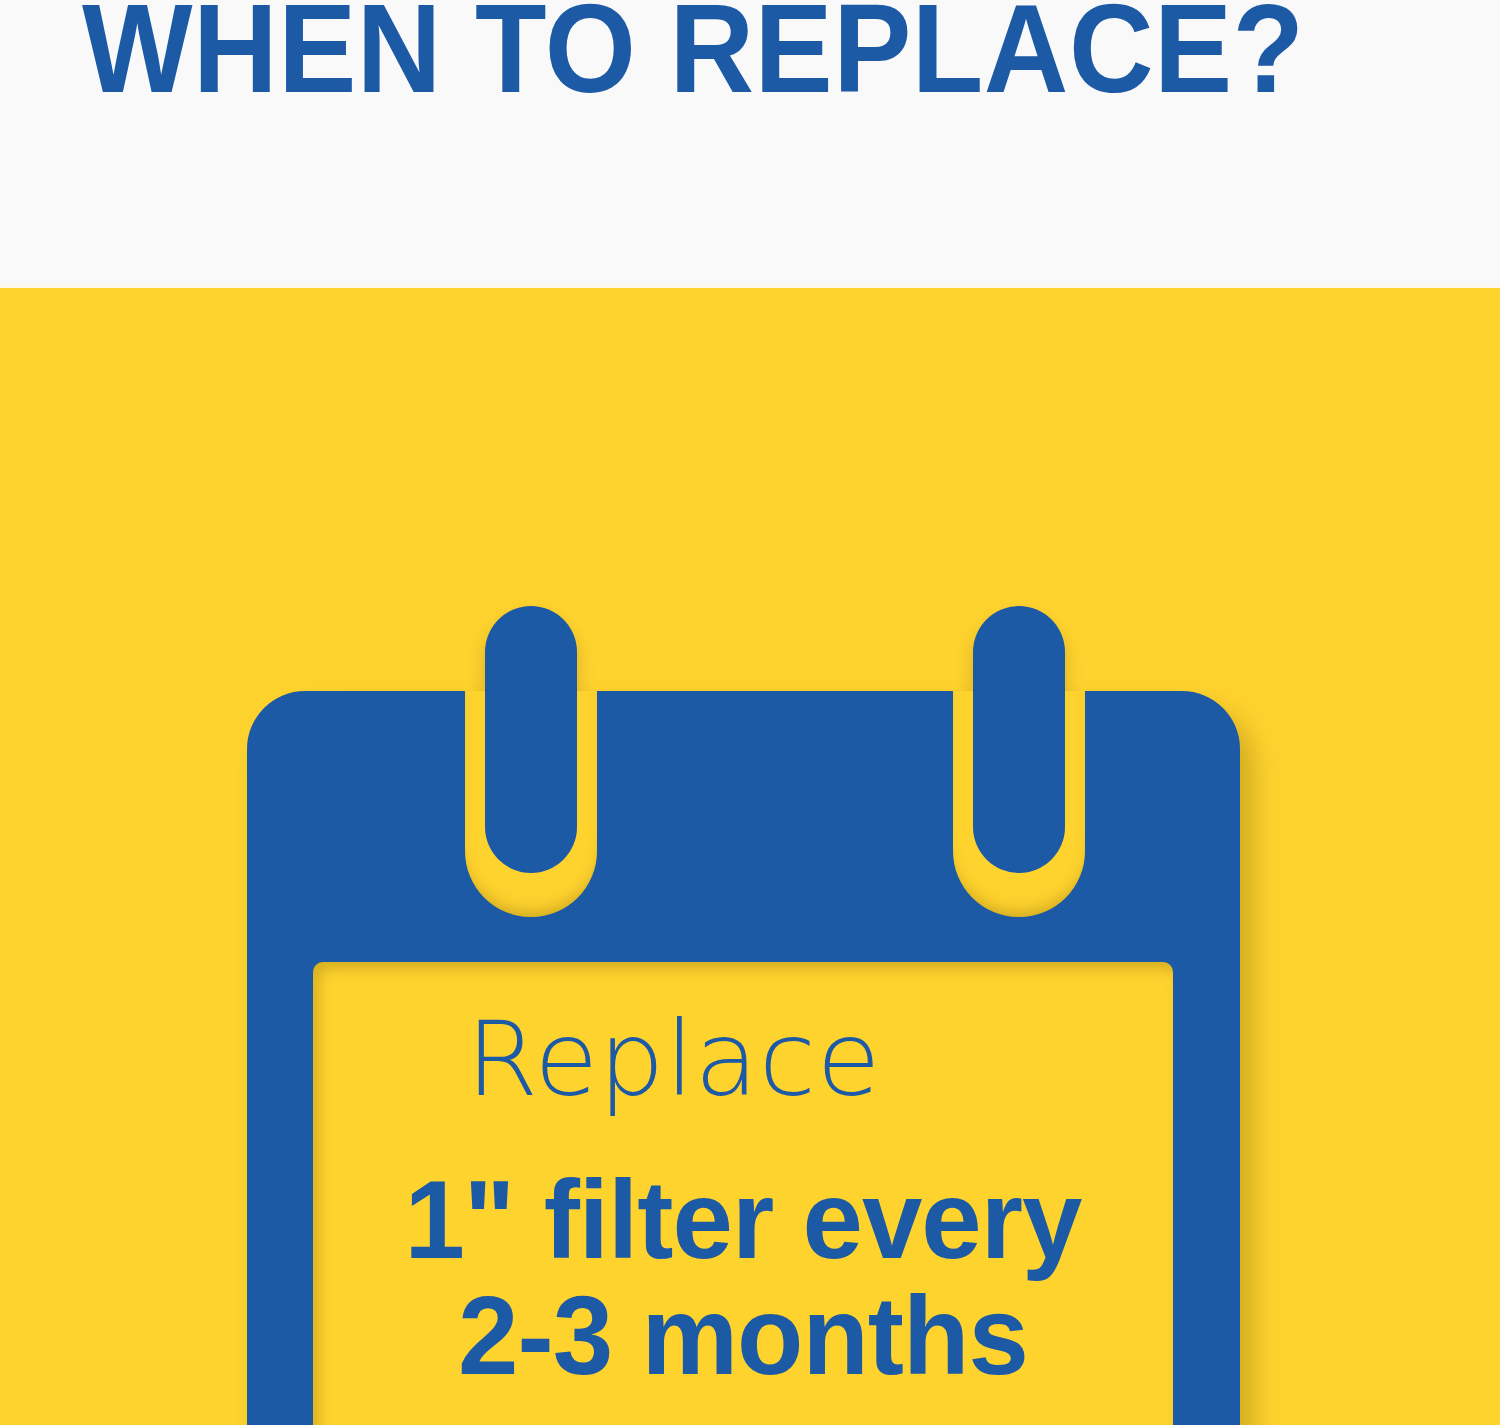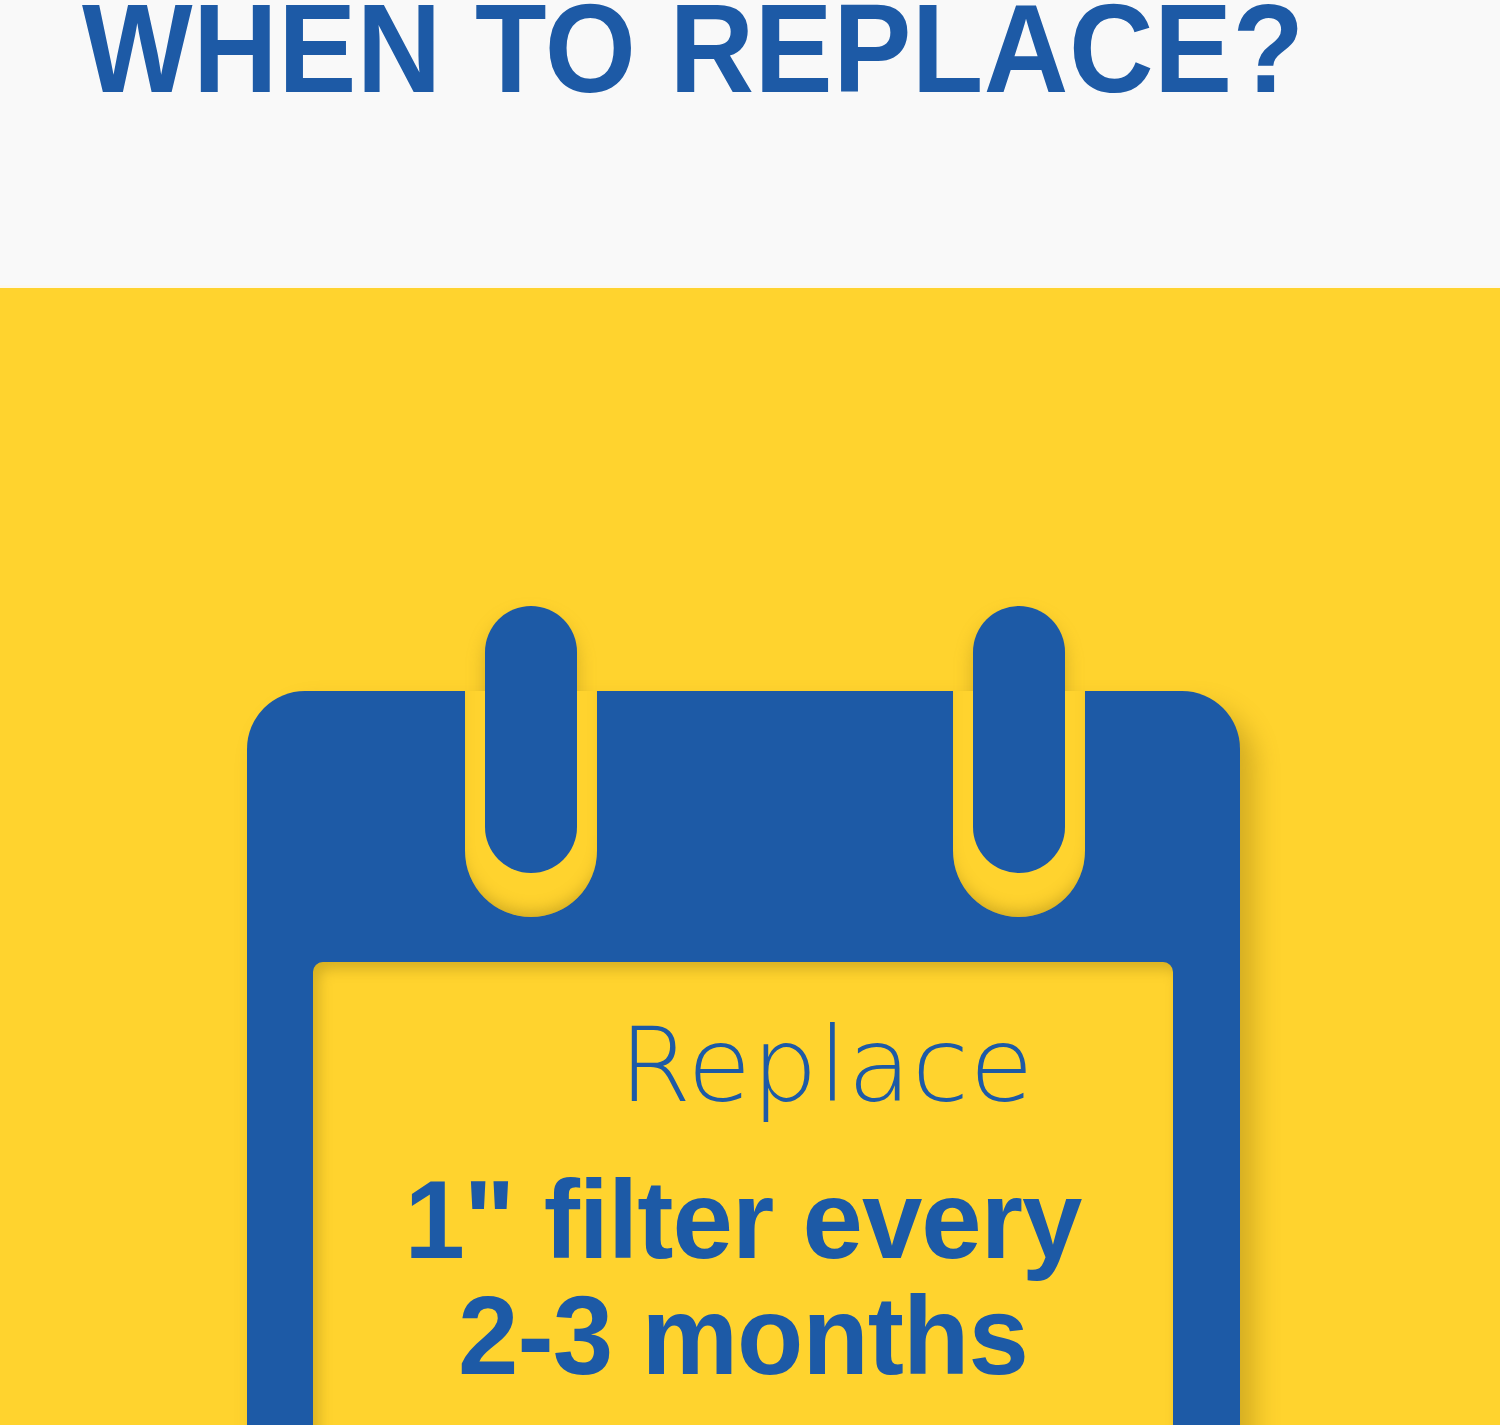--- a/index.html
+++ b/index.html
@@ -143,29 +143,28 @@
     top: 0;
     width: 860px;
     height: 588px;
     text-align: center;
     color: #1d5aa6;
   }
 
   .line-replace {
     position: absolute;
     left: 0;
-    top: 44px;
+    top: 38px;
     width: 721px;
     font-family: "DejaVu Sans", sans-serif;
     font-weight: 300;
     font-size: 104px;
     line-height: 118px;
     letter-spacing: 0.5px;
     white-space: nowrap;
-    text-align: right;
   }
 
   .line-big {
     position: absolute;
     left: 0;
     width: 860px;
     font-family: "Liberation Sans Narrow", "Liberation Sans", sans-serif;
     font-weight: 700;
     font-size: 112px;
     line-height: 112px;

